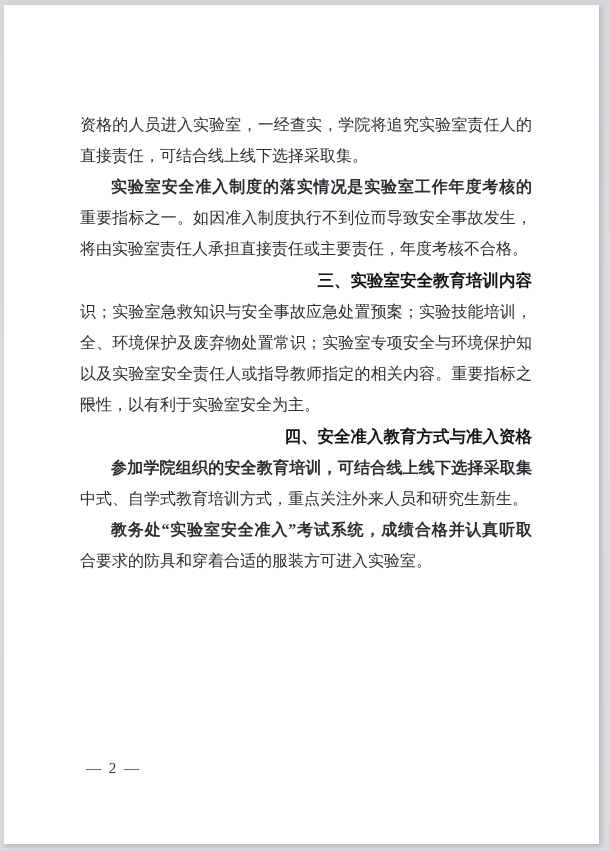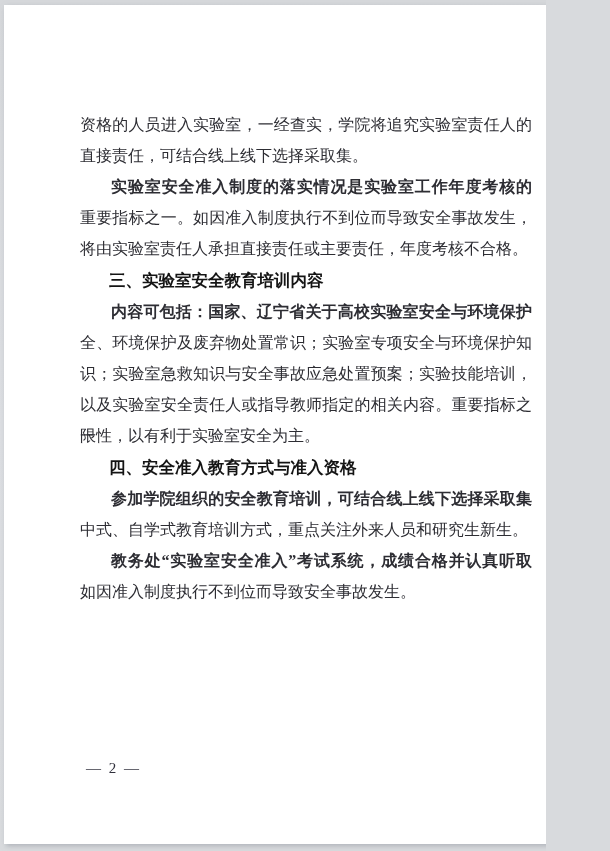--- a/index.html
+++ b/index.html
@@ -3,21 +3,21 @@
 <meta charset="utf-8">
 <title>Document</title>
 <style>
   html,body{margin:0;padding:0;}
   body{
     font-family:"Liberation Serif","DejaVu Serif",serif;
     background:#d8dadd;
   }
   .stage{
     position:relative;
-    width:546px;height:851px;
+    width:610px;height:851px;
     background:linear-gradient(180deg,#d6d8db 0%,#dcdee2 50%,#d9dbde 100%);
     overflow:hidden;
   }
   .paper{
     position:absolute;
     left:4px;top:5px;
     width:595px;height:839px;
     background:#ffffff;
     box-shadow:2px 2px 5px rgba(140,145,155,0.55);
   }
@@ -44,20 +44,21 @@
     padding-left:31px;
     font-weight:bold;
   }
   .line.heading{
     font-family:"Liberation Sans","DejaVu Sans",sans-serif;
     font-weight:700;
     font-size:16.5px;
     color:#141414;
     padding-left:29px;
     margin-top:1px;
+    text-align:right;
   }
   .page-footer{
     position:absolute;
     left:82px;top:748px;
     height:31px;line-height:31px;
     font-size:15px;
     letter-spacing:2px;
     color:#30303c;
   }
 </style>
@@ -66,26 +67,25 @@
 
 <div class="stage">
   <div class="paper">
     <div class="doc-content" id="doc-content">
         <div class="line fill">资格的人员进入实验室，一经查实，学院将追究实验室责任人的</div>
         <div class="line">直接责任，可结合线上线下选择采取集。</div>
         <div class="line indent fill">实验室安全准入制度的落实情况是实验室工作年度考核的</div>
         <div class="line fill">重要指标之一。如因准入制度执行不到位而导致安全事故发生，</div>
         <div class="line">将由实验室责任人承担直接责任或主要责任，年度考核不合格。</div>
         <div class="line heading">三、实验室安全教育培训内容</div>
-        <div class="line indent fill">内容可包括：国家、辽宁省关于高校实验室安全与环境保护</div>
+        <div class="line fill">识；实验室急救知识与安全事故应急处置预案；实验技能培训，</div>
         <div class="line fill">全、环境保护及废弃物处置常识；实验室专项安全与环境保护知</div>
-        <div class="line fill">识；实验室急救知识与安全事故应急处置预案；实验技能培训，</div>
         <div class="line fill">以及实验室安全责任人或指导教师指定的相关内容。重要指标之一</div>
         <div class="line">限性，以有利于实验室安全为主。</div>
         <div class="line heading">四、安全准入教育方式与准入资格</div>
         <div class="line indent fill">参加学院组织的安全教育培训，可结合线上线下选择采取集</div>
         <div class="line">中式、自学式教育培训方式，重点关注外来人员和研究生新生。</div>
         <div class="line indent fill">教务处“实验室安全准入”考试系统，成绩合格并认真听取</div>
-        <div class="line">如因准入制度执行不到位而导致安全事故发生。</div>
+        <div class="line">合要求的防具和穿着合适的服装方可进入实验室。</div>
       </div>
     <div class="page-footer">— 2 —</div>
   </div>
 </div>
 
 </body></html>

